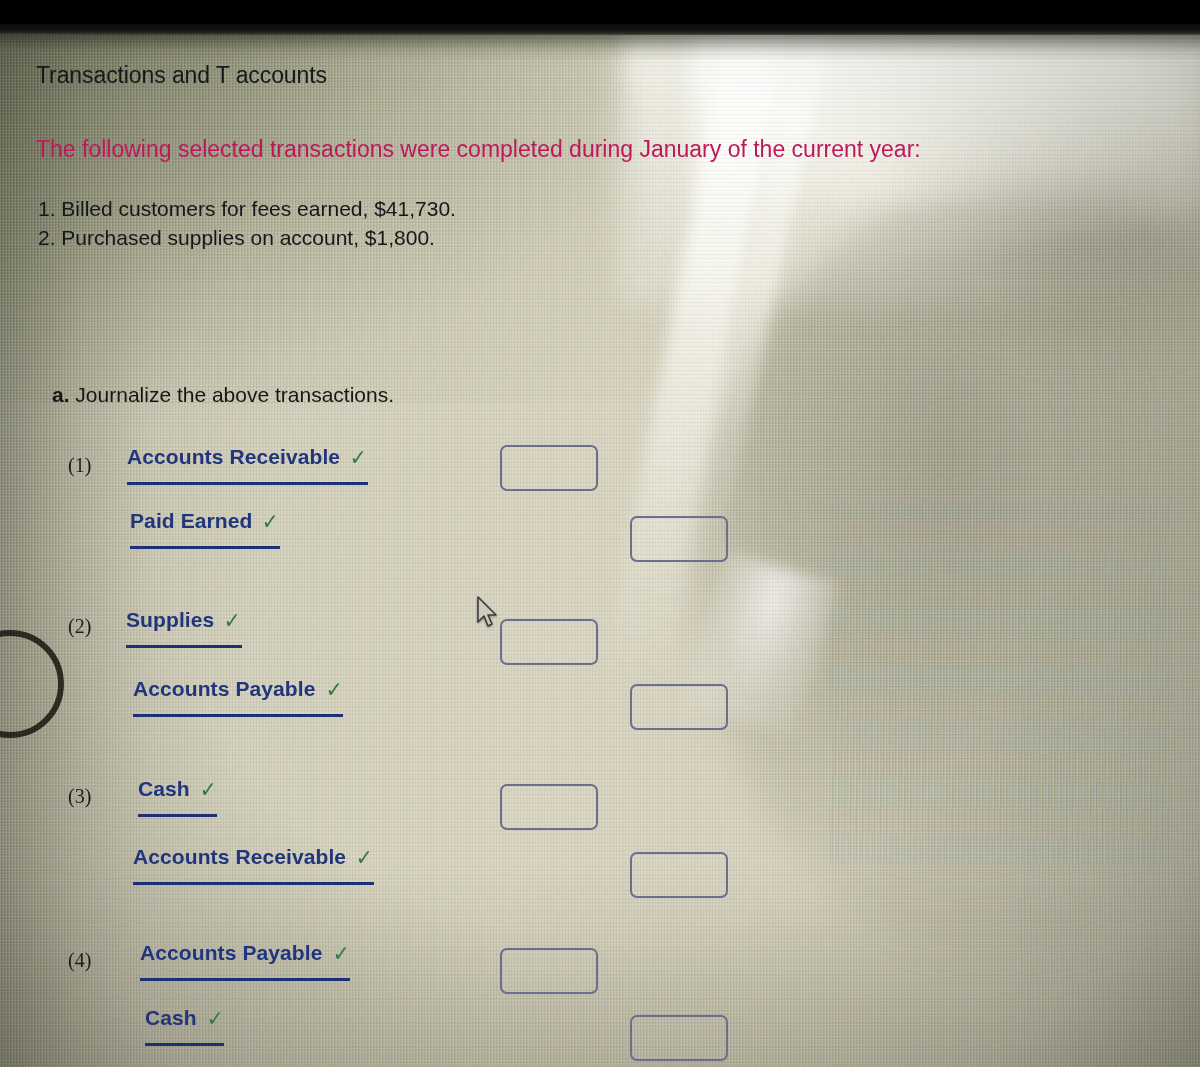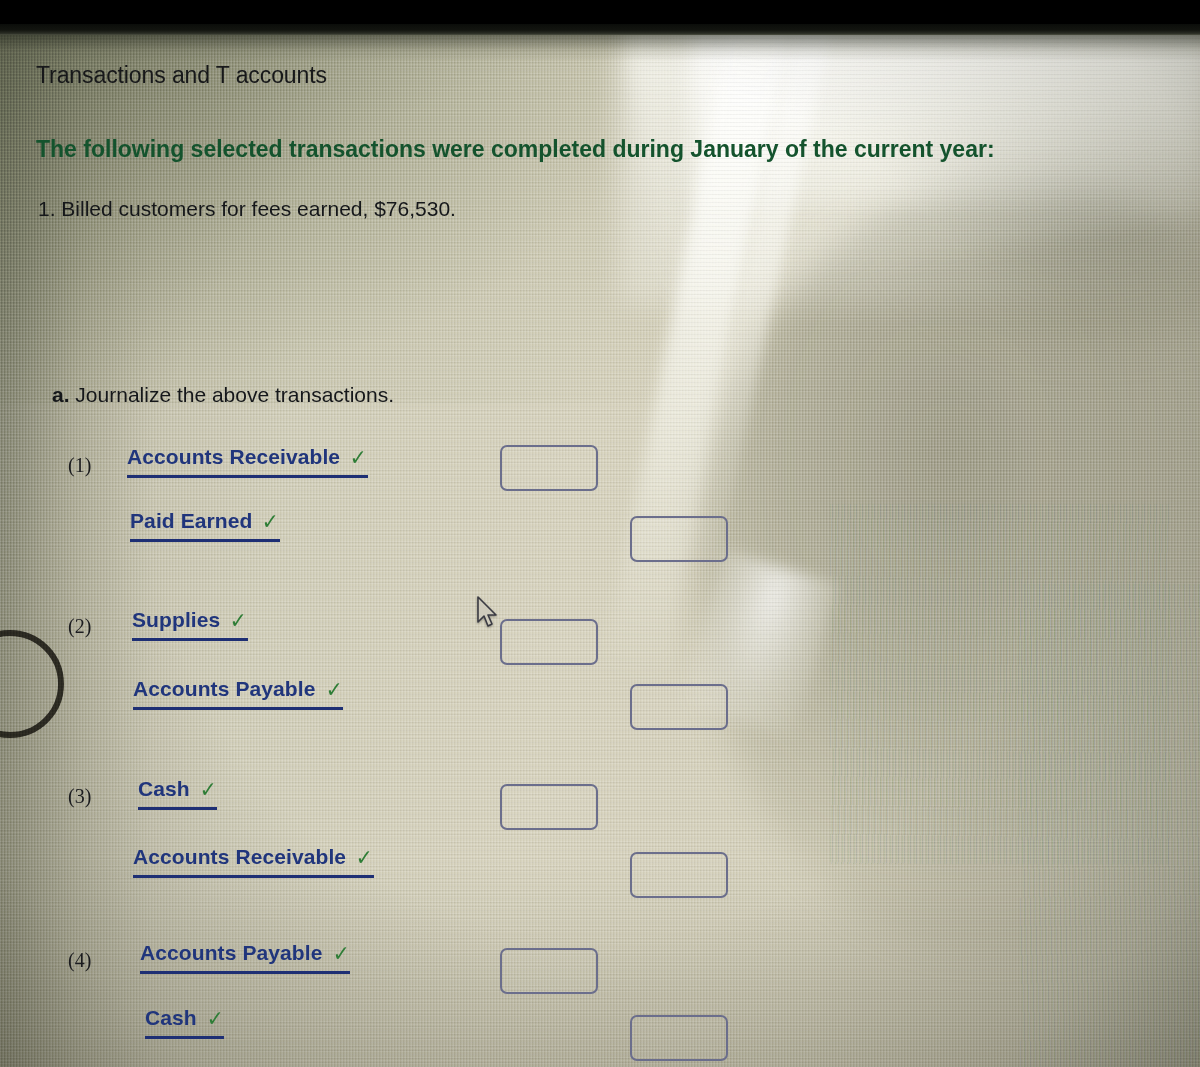--- a/index.html
+++ b/index.html
@@ -258,22 +258,22 @@
     font-weight: 400;
     color: #17181a;
     letter-spacing: -.1px;
     white-space: nowrap;
   }
 
   .intro {
     position: absolute;
     left: 36px; top: 112px;
     font-size: 23px;
-    font-weight: 700;
-    color: #14532d;
+    font-weight: 400;
+    color: #be185d;
     white-space: nowrap;
   }
 
   .tx-list {
     position: absolute;
     left: 38px; top: 170px;
     font-size: 21px;
     font-weight: 500;
     color: #15171a;
     line-height: 29px;
@@ -302,21 +302,21 @@
     font-size: 20px;
     color: #1b1c1f;
     font-family: "Liberation Serif", "DejaVu Serif", serif;
   }
   .acct {
     position: absolute;
     font-size: 21px;
     font-weight: 700;
     color: #20357c;
     white-space: nowrap;
-    padding-bottom: 5px;
+    padding-bottom: 12px;
     border-bottom: 3px solid #1e2f74;
     letter-spacing: .1px;
   }
   .acct .check {
     color: #2e7d36;
     font-weight: 700;
     font-size: 22px;
     margin-left: 9px;
     display: inline-block;
     transform: translateY(1px) scaleX(.92);
@@ -361,21 +361,22 @@
   <div class="moire-color-2"></div>
   <div class="edge-ring"></div>
 
   <div class="content">
 
     <div class="page-title">Transactions and T accounts</div>
 
     <div class="intro">The following selected transactions were completed during January of the current year:</div>
 
     <div class="tx-list">
-      <div class="tx-item">1. Billed customers for fees earned, $76,530.</div>
+      <div class="tx-item">1. Billed customers for fees earned, $41,730.</div>
+      <div class="tx-item">2. Purchased supplies on account, $1,800.</div>
     </div>
 
     <div class="part-a">
       <span class="part-letter">a.</span>
       <span>Journalize the above transactions.</span>
     </div>
 
     <div class="entry">
       <span class="entry-num" style="top:430px;">(1)</span>
 
@@ -386,21 +387,21 @@
 
       <span class="acct" style="left:130px; top:484px;">
         <span>Paid Earned</span><span class="check">✓</span>
       </span>
       <span class="amt-box" style="left:630px; top:492px;"></span>
     </div>
 
     <div class="entry">
       <span class="entry-num" style="top:591px;">(2)</span>
 
-      <span class="acct" style="left:132px; top:583px;">
+      <span class="acct" style="left:126px; top:583px;">
         <span>Supplies</span><span class="check">✓</span>
       </span>
       <span class="amt-box" style="left:500px; top:595px;"></span>
 
       <span class="acct" style="left:133px; top:652px;">
         <span>Accounts Payable</span><span class="check">✓</span>
       </span>
       <span class="amt-box" style="left:630px; top:660px;"></span>
     </div>
 

